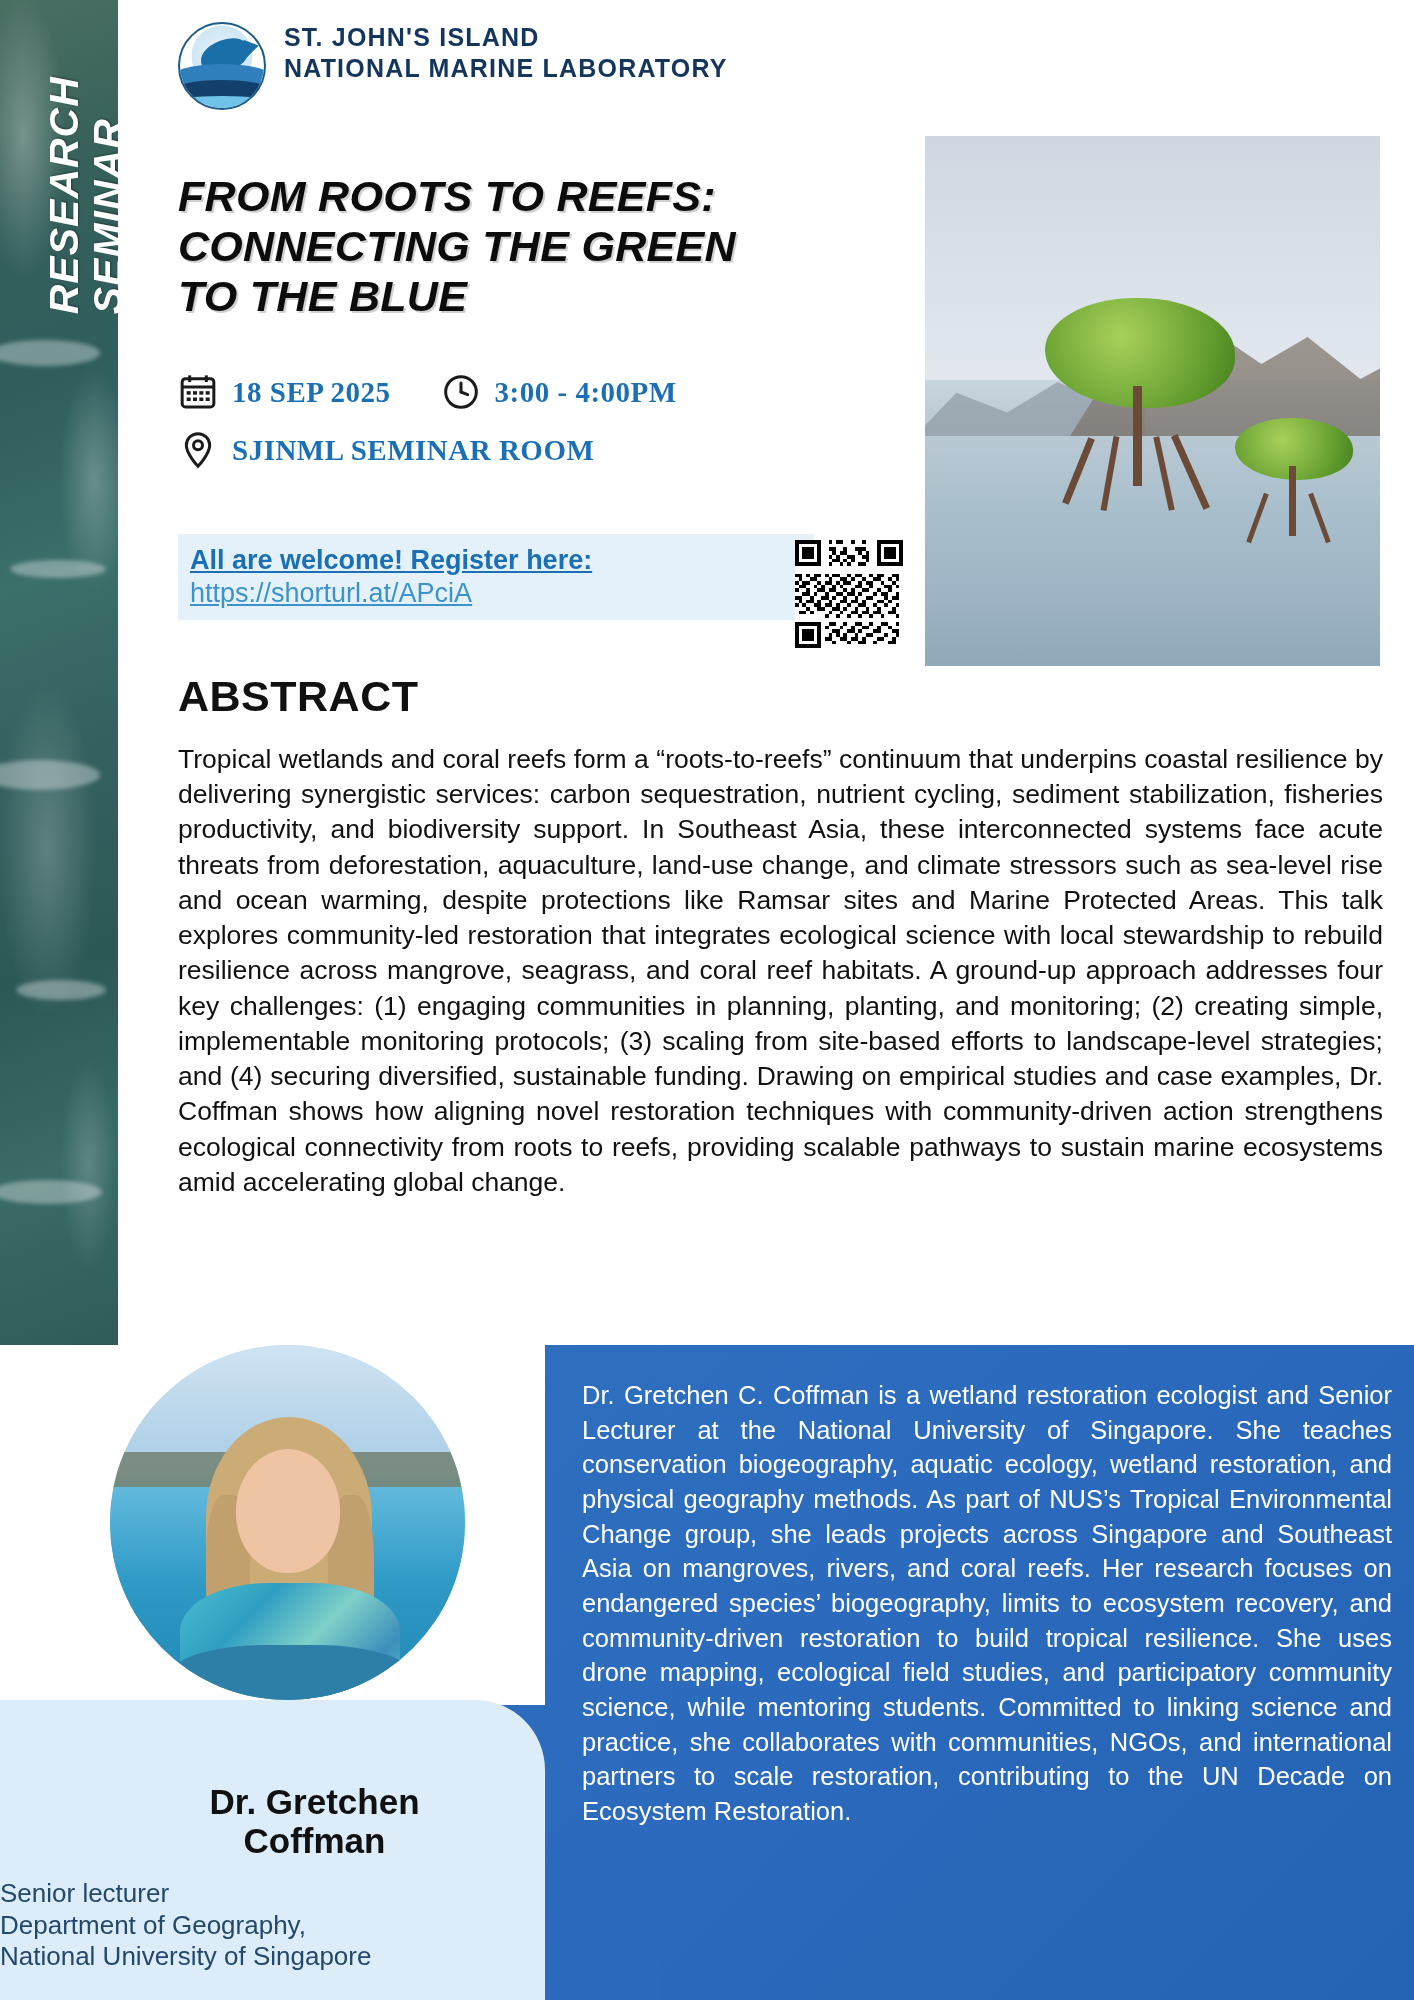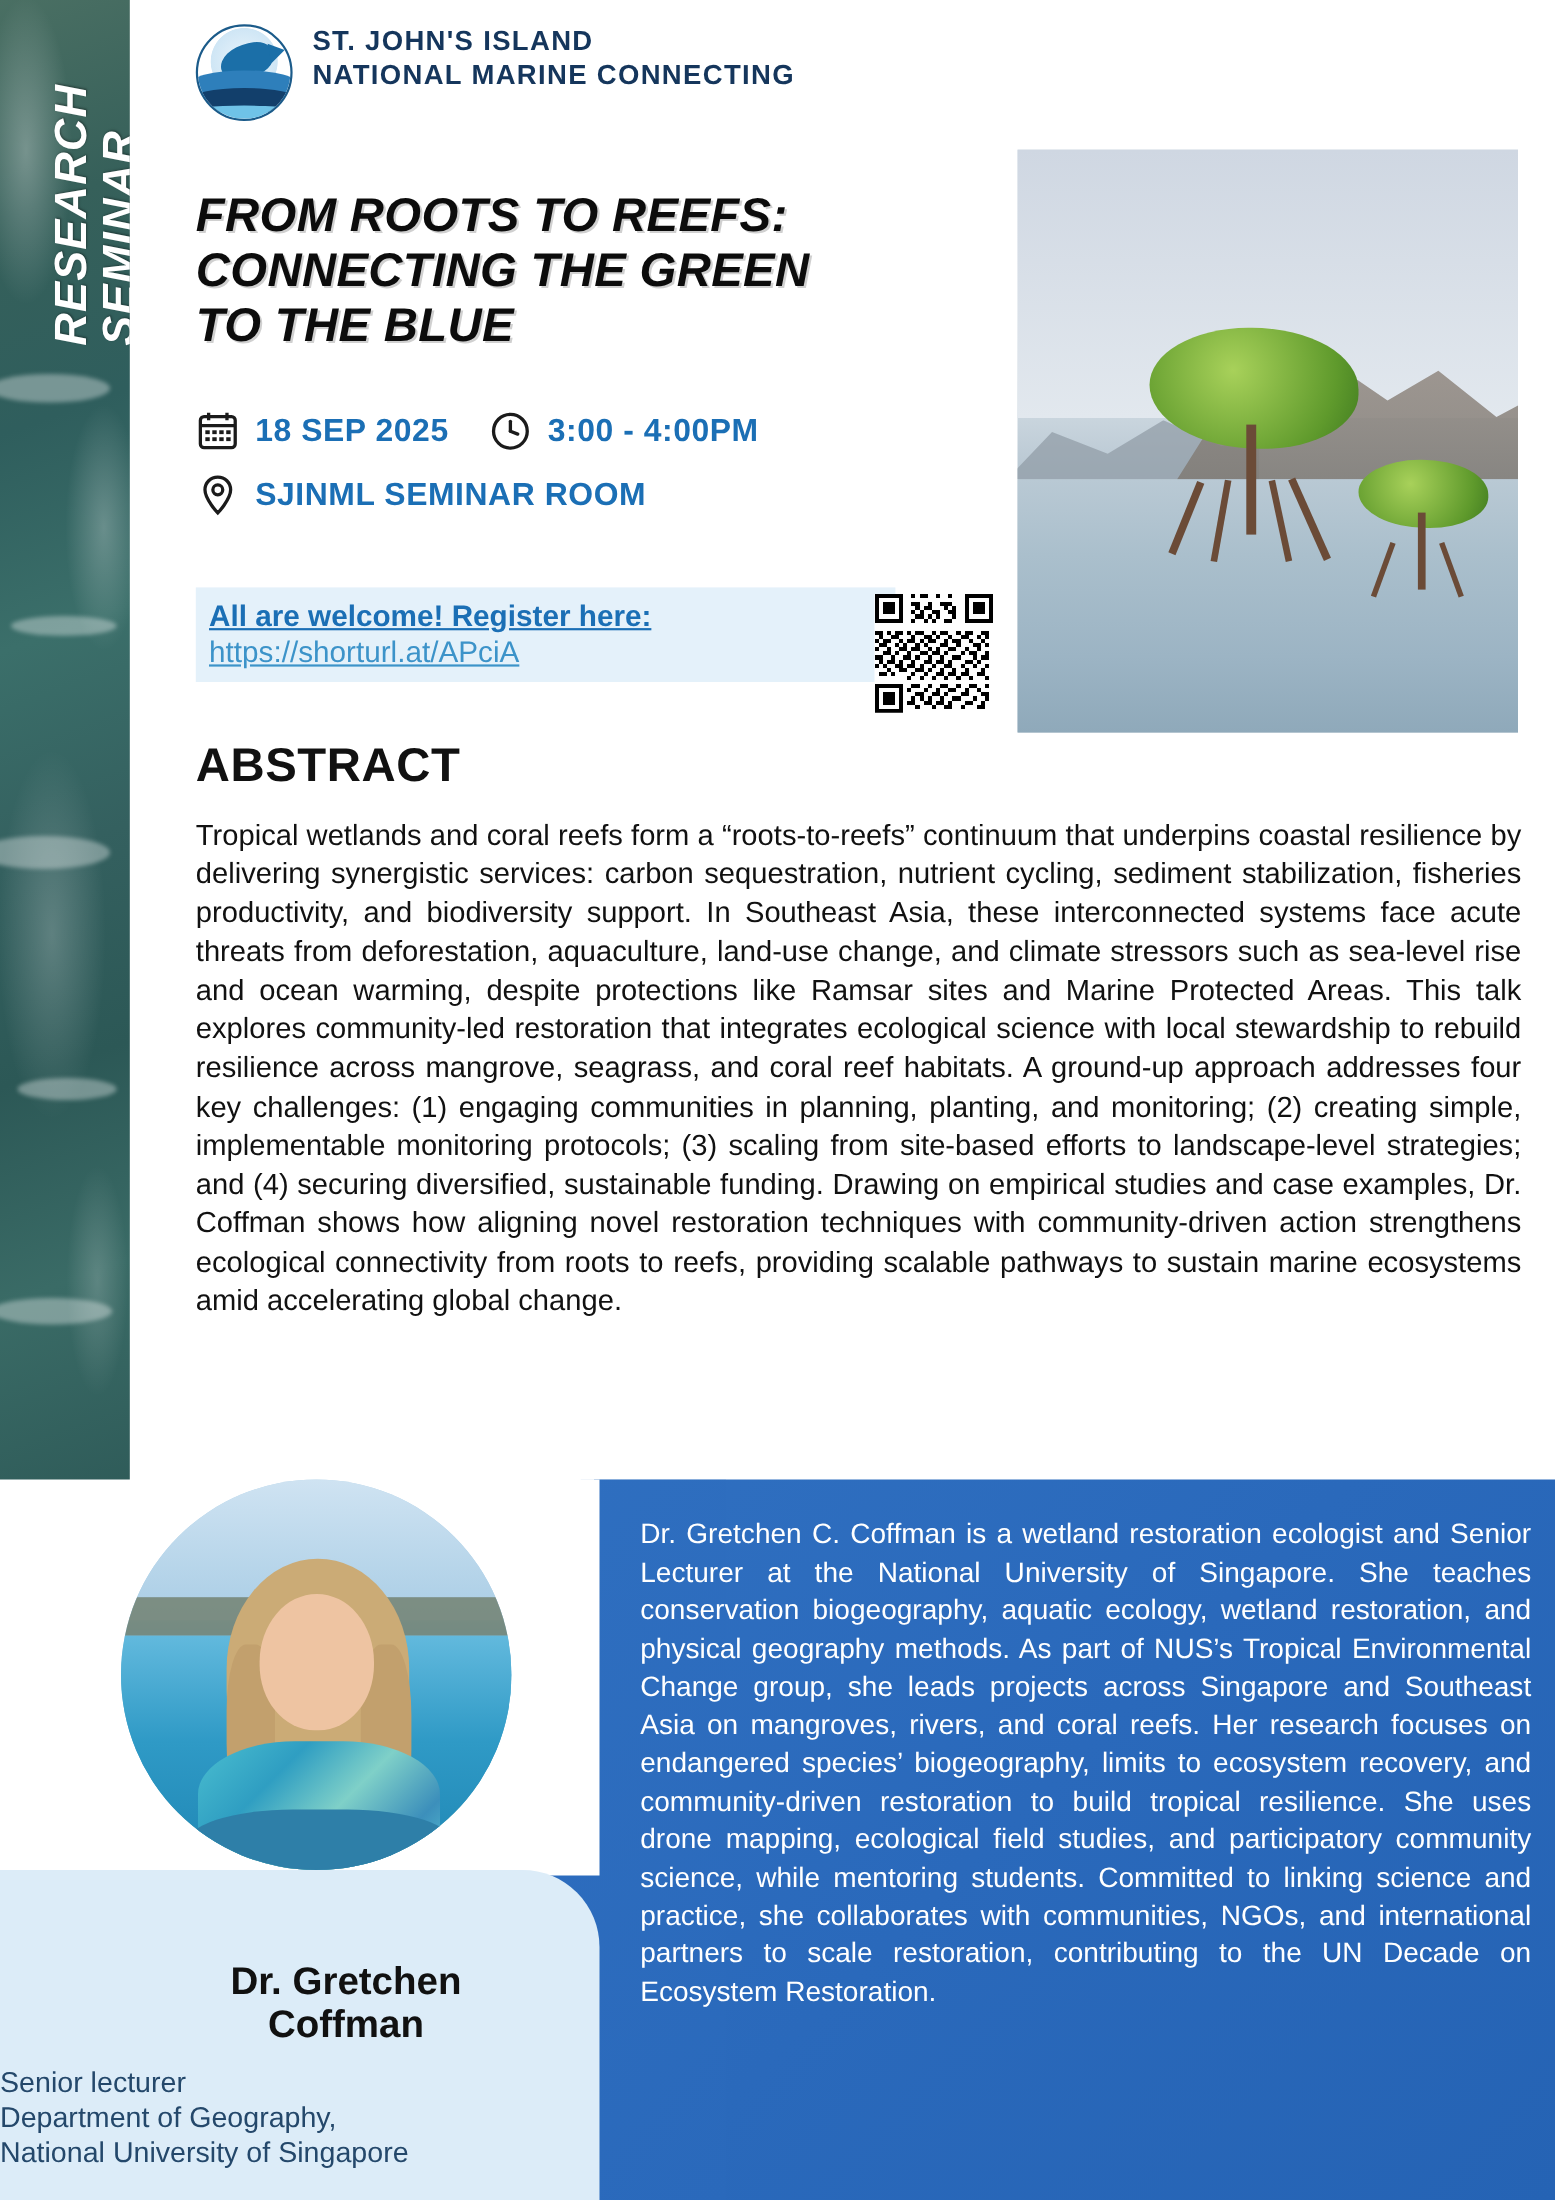--- a/index.html
+++ b/index.html
@@ -69,21 +69,21 @@
   .seminar-title{
     position:absolute; left:178px; top:172px; width:670px;
     font-size:43px; font-weight:bold; font-style:italic; color:#0c0c0c;
     line-height:1.16; letter-spacing:0.3px;
     text-shadow:2px 2px 0 rgba(150,150,150,0.45);
     white-space:pre-line;
   }
 
   
   .meta{ position:absolute; left:178px; top:372px; width:700px; }
-  .meta-row{ display:flex; align-items:flex-end; margin-bottom:18px; }
+  .meta-row{ display:flex; align-items:flex-end; gap:14px; margin-bottom:18px;font-family:Liberation Serif, serif; }
   .meta-item{ display:flex; align-items:center; gap:14px; }
   .meta-text{ color:#1b6fb5; font-weight:bold; font-size:29px; letter-spacing:0.5px; }
   .ico{ width:40px; height:40px; flex:0 0 auto; }
 
   
   .register{
     position:absolute; left:178px; top:534px; width:636px; height:86px;
     background:#e4f1fa; display:flex; flex-direction:column; justify-content:center;
     padding-left:12px;
   }
@@ -215,21 +215,21 @@
 
 <div class="logo-row">
   <div class="logo-mark">
     <div class="fish"></div>
     <div class="wave1"></div>
     <div class="wave2"></div>
     <div class="wave3"></div>
   </div>
   <div class="logo-text">
     <div>ST. JOHN'S ISLAND</div>
-    <div class="l2">NATIONAL MARINE CONNECTING</div>
+    <div class="l2">NATIONAL MARINE LABORATORY</div>
   </div>
 </div>
 
 <div class="seminar-title">FROM ROOTS TO REEFS:
 CONNECTING THE GREEN
 TO THE BLUE</div>
 
 <div class="meta">
   <div class="meta-row">
     <div class="meta-item">

